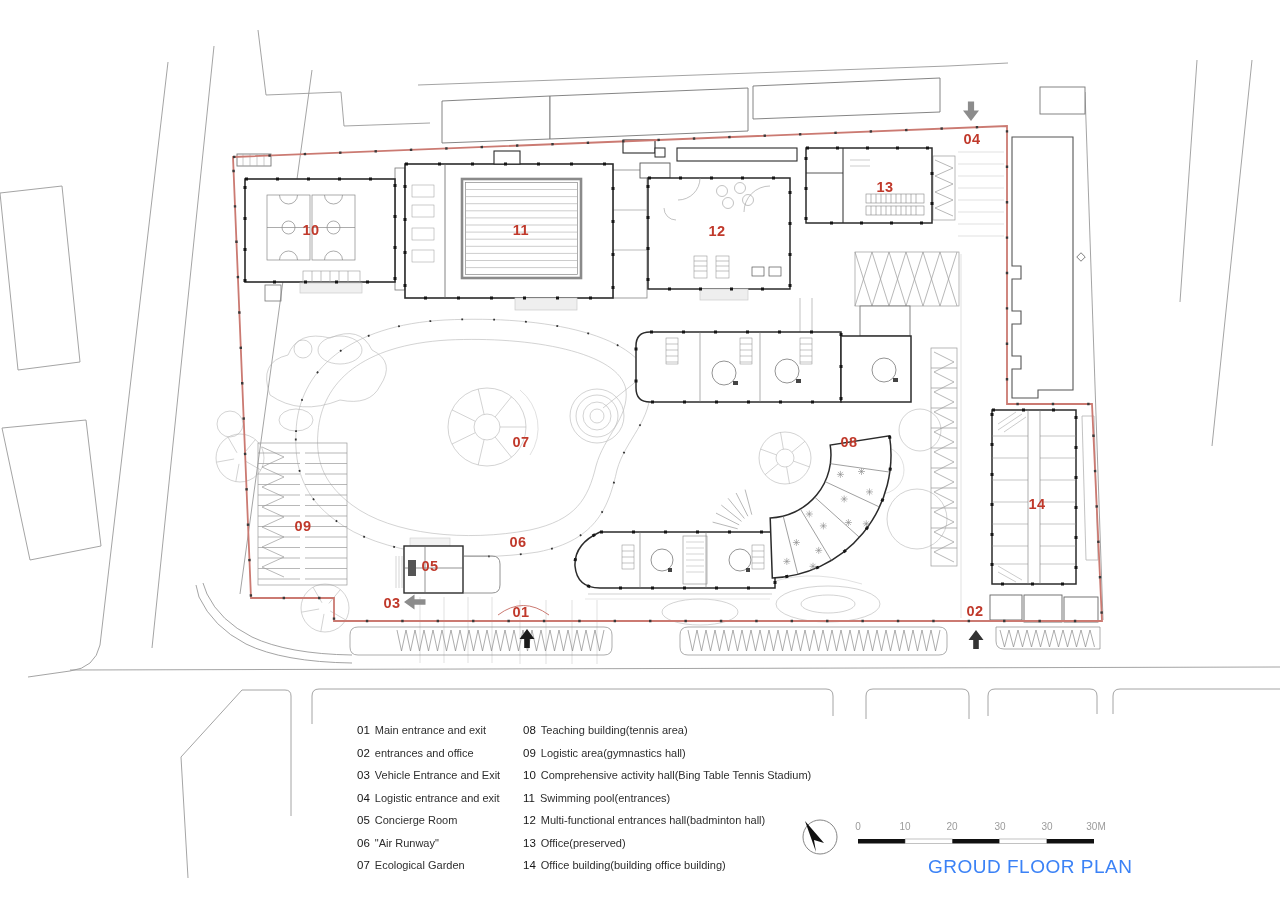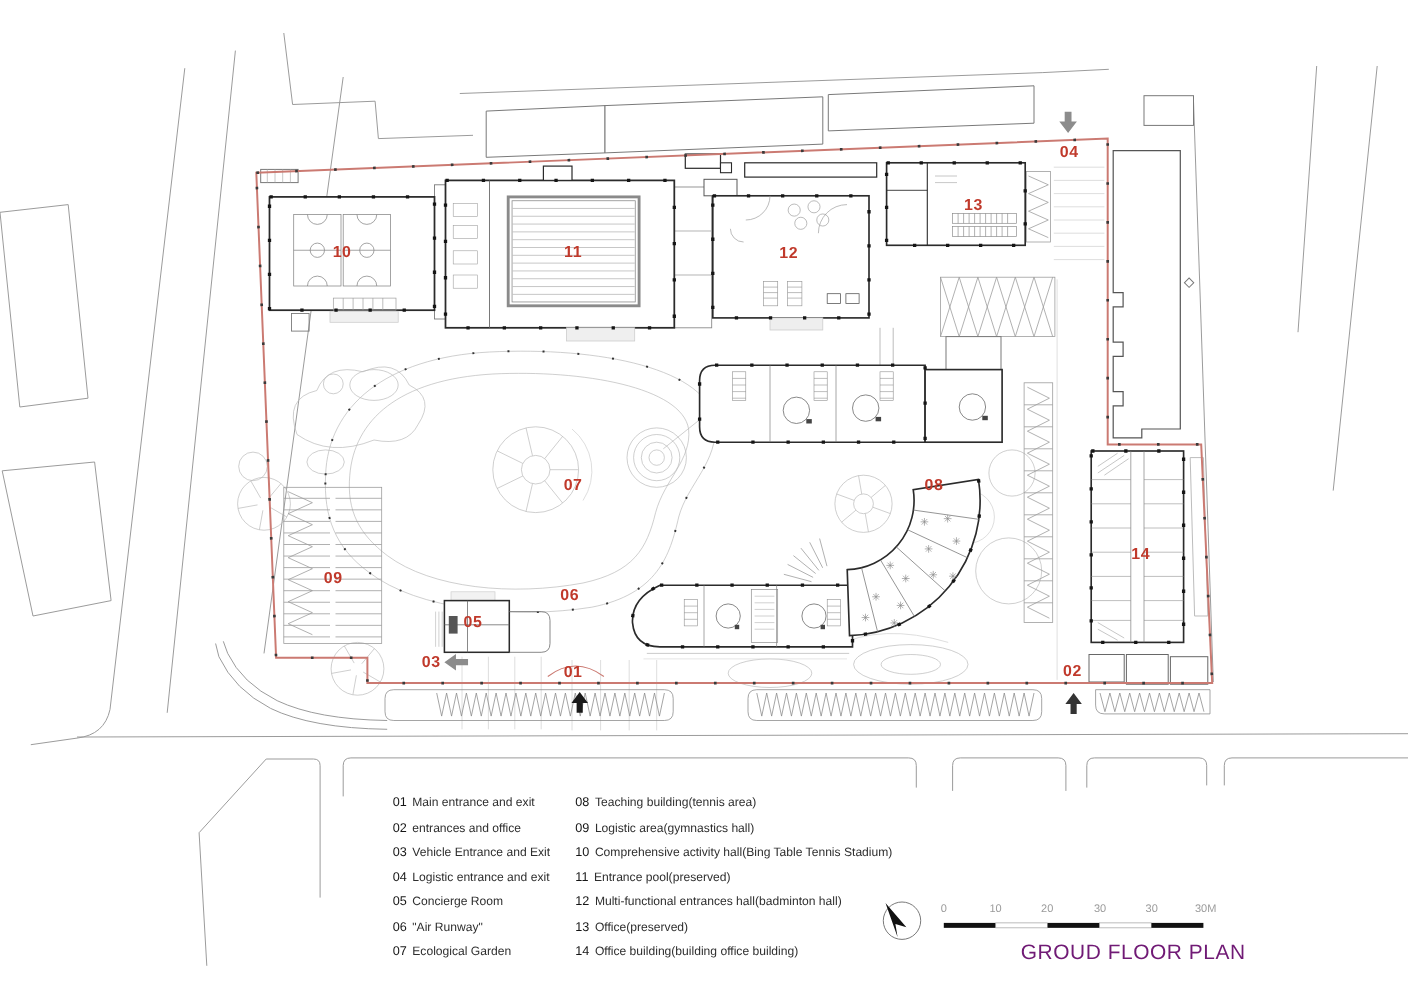--- a/index.html
+++ b/index.html
@@ -5,21 +5,21 @@
   html,body{margin:0;padding:0;background:#ffffff;}
   .stage{position:relative;width:1280px;height:904px;background:#fff;overflow:hidden;
          font-family:"Liberation Sans",sans-serif;}
   .stage svg{position:absolute;left:0;top:0;}
   .plan-label{position:absolute;transform:translate(-50%,-50%);color:#c0392b;
               font-weight:700;font-size:14.5px;letter-spacing:.5px;line-height:1;}
   .legend-row{position:absolute;display:flex;align-items:baseline;white-space:nowrap;
               font-size:11px;color:#2e2e2e;}
   .lg-num{font-size:11.5px;color:#161616;margin-right:5px;}
   .tick{position:absolute;transform:translateX(-50%);font-size:10px;color:#9b9b9b;}
-  .title{position:absolute;left:928px;top:856px;font-size:19px;color:#701a75;
+  .title{position:absolute;left:928px;top:856px;font-size:19px;color:#3b82f6;
          letter-spacing:.5px;white-space:nowrap;}
 </style>
 </head>
 <body>
 
 <div class="stage">
 
 <svg width="1280" height="904" viewBox="0 0 1280 904">
   <defs>
     <g id="flw" stroke="#8a8a8a" stroke-width="0.6" fill="none">
@@ -362,21 +362,21 @@
     <div class="legend-row" style="left:523px;top:747px">
         <span class="lg-num">09</span>
         <span>Logistic area(gymnastics hall)</span>
       </div>
     <div class="legend-row" style="left:523px;top:769px">
         <span class="lg-num">10</span>
         <span>Comprehensive activity hall(Bing Table Tennis Stadium)</span>
       </div>
     <div class="legend-row" style="left:523px;top:792px">
         <span class="lg-num">11</span>
-        <span>Entrance pool(preserved)</span>
+        <span>Swimming pool(entrances)</span>
       </div>
     <div class="legend-row" style="left:523px;top:814px">
         <span class="lg-num">12</span>
         <span>Multi-functional entrances hall(badminton hall)</span>
       </div>
     <div class="legend-row" style="left:523px;top:837px">
         <span class="lg-num">13</span>
         <span>Office(preserved)</span>
       </div>
     <div class="legend-row" style="left:523px;top:859px">

